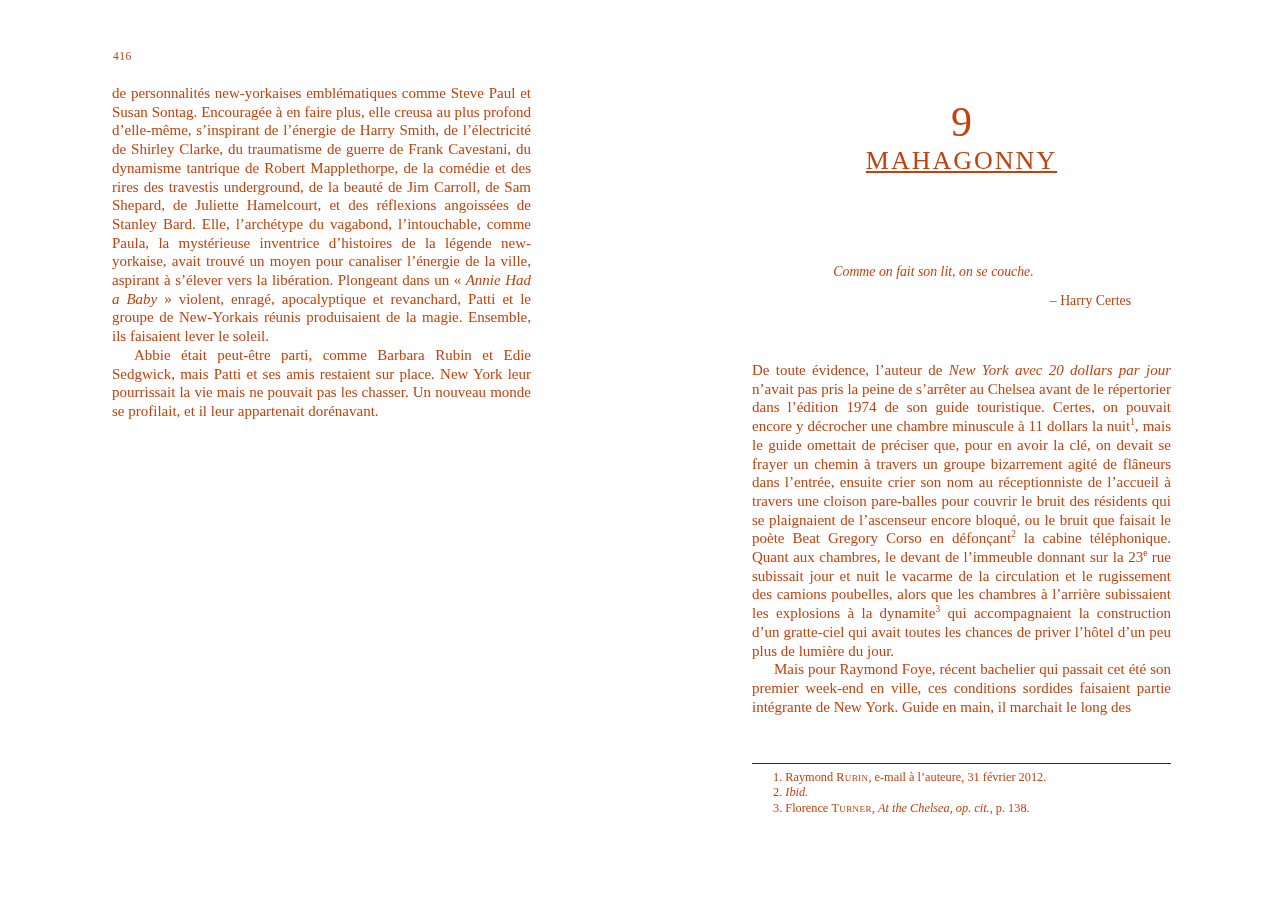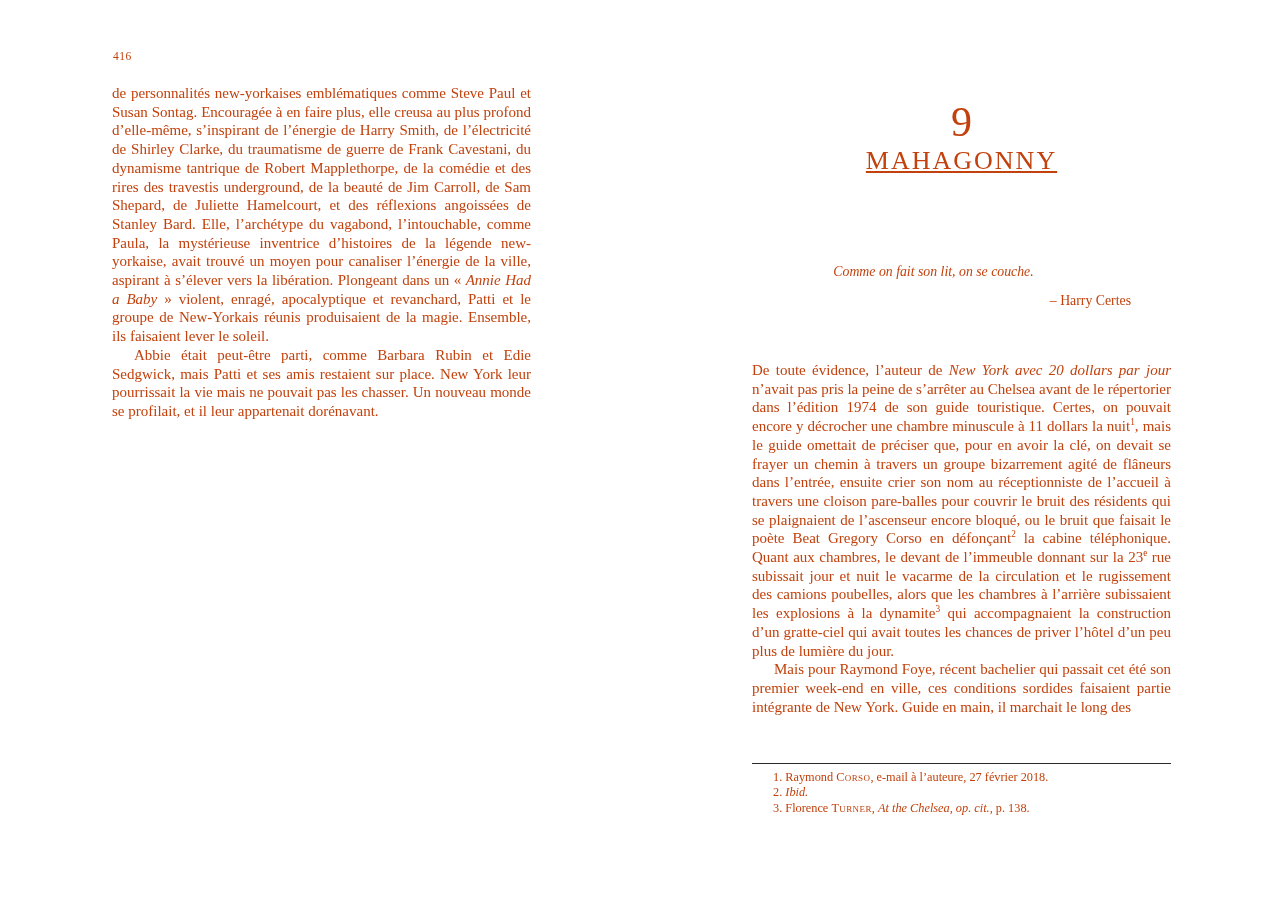--- a/index.html
+++ b/index.html
@@ -98,20 +98,20 @@
       <p class="epigraph-quote">Comme on fait son lit, on se couche.</p>
       <p class="epigraph-attribution">– Harry Certes</p>
     </div>
 
     <div class="body-text right-body">
       <p><span>De toute évidence, l’auteur de </span><span class="it">New York avec 20 dollars par jour</span><span> n’avait pas pris la peine de s’arrêter au Chelsea avant de le répertorier dans l’édition 1974 de son guide touristique. Certes, on pouvait encore y décrocher une chambre minuscule à 11 dollars la nuit</span><sup>1</sup><span>, mais le guide omettait de préciser que, pour en avoir la clé, on devait se frayer un chemin à travers un groupe bizarrement agité de flâneurs dans l’entrée, ensuite crier son nom au réceptionniste de l’accueil à travers une cloison pare-balles pour couvrir le bruit des résidents qui se plaignaient de l’ascenseur encore bloqué, ou le bruit que faisait le poète Beat Gregory Corso en défonçant</span><sup>2</sup><span> la cabine téléphonique. Quant aux chambres, le devant de l’immeuble donnant sur la 23</span><sup>e</sup><span> rue subissait jour et nuit le vacarme de la circulation et le rugissement des camions poubelles, alors que les chambres à l’arrière subissaient les explosions à la dynamite</span><sup>3</sup><span> qui accompagnaient la construction d’un gratte-ciel qui avait toutes les chances de priver l’hôtel d’un peu plus de lumière du jour.</span></p>
       <p class="indent"><span>Mais pour Raymond Foye, récent bachelier qui passait cet été son premier week-end en ville, ces conditions sordides faisaient partie intégrante de New York. Guide en main, il marchait le long des</span></p>
     </div>
 
     <div class="footnotes">
-      <p class="footnote"><span>1. Raymond </span><span class="sc">Corso</span><span>, e-mail à l’auteure, 27 février 2018.</span></p>
+      <p class="footnote"><span>1. Raymond </span><span class="sc">Rubin</span><span>, e-mail à l’auteure, 31 février 2012.</span></p>
       <p class="footnote"><span>2. </span><span class="it">Ibid.</span></p>
       <p class="footnote"><span>3. Florence </span><span class="sc">Turner</span><span>, </span><span class="it">At the Chelsea, op. cit.</span><span>, p. 138.</span></p>
     </div>
 
   </div>
 
 </div>
 
 </body></html>

